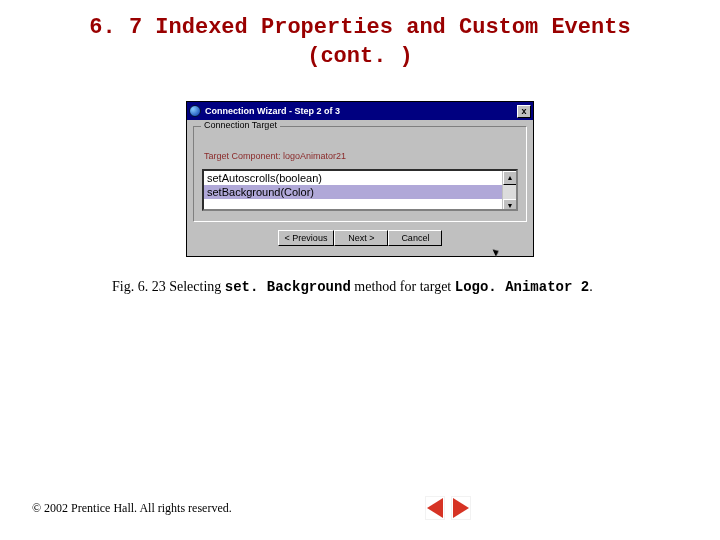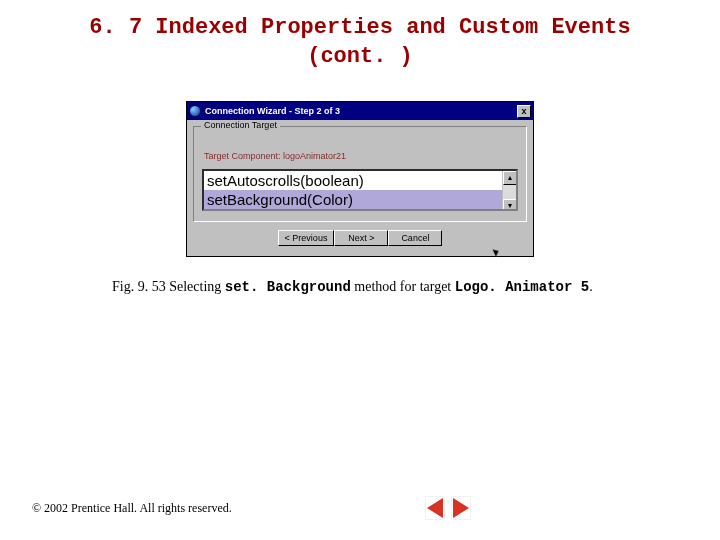--- a/index.html
+++ b/index.html
@@ -99,21 +99,21 @@
   .listbox {
     border: 2px inset #808080;
     background: #fff;
     height: 42px;
     overflow: hidden;
   }
   .listrow {
     padding: 1px 3px;
     color: #000;
     white-space: nowrap;
-    font-size: 15px;
+    font-size: 11px;
   }
   .listrow.sel {
     background: #b0a8d8;
     color: #000;
   }
   .scrollbar-shim {
     float: right;
     width: 14px;
     height: 42px;
     background: #dcdcdc;
@@ -226,21 +226,21 @@
       <div class="btnrow cursor">
         <div class="winbtn">&lt; Previous</div>
         <div class="winbtn">Next &gt;</div>
         <div class="winbtn">Cancel</div>
       </div>
     </div>
   </div>
 </div>
 
 <div class="caption">
-  <span>Fig. 9. 53   Selecting </span><span class="code">set. Background</span><span> method for target </span><span class="code">Logo. Animator 5</span><span>.</span>
+  <span>Fig. 6. 23   Selecting </span><span class="code">set. Background</span><span> method for target </span><span class="code">Logo. Animator 2</span><span>.</span>
 </div>
 
 <div class="footer">
   <span>© 2002 Prentice Hall. All rights reserved.</span>
 </div>
 
 <div class="navbtns">
   <div class="tribox">
       <div class="tri left"></div>
     </div>

